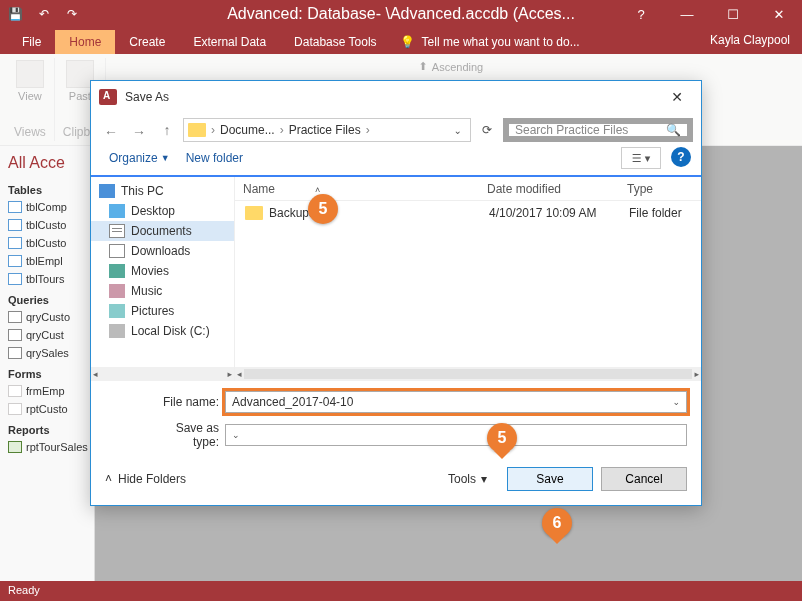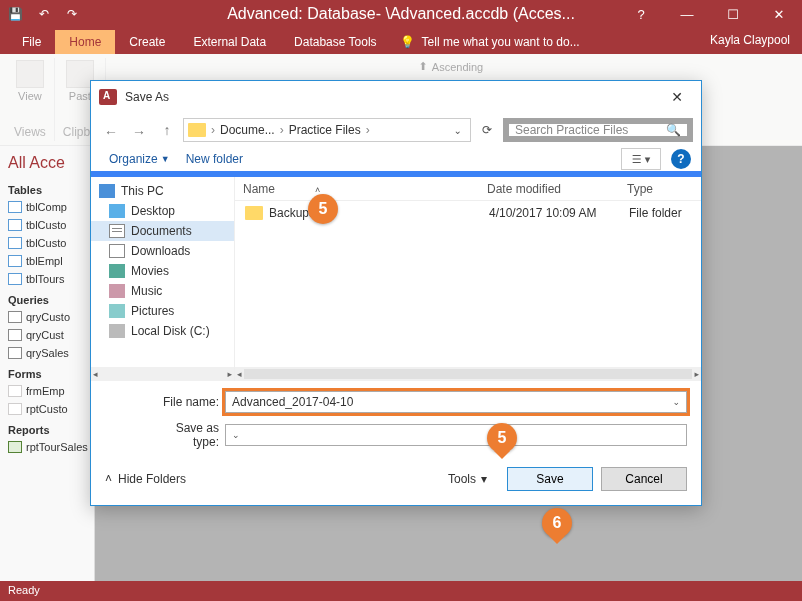--- a/index.html
+++ b/index.html
@@ -59,21 +59,21 @@
 
 .dlg-nav { height: 34px; display: flex; align-items: center; padding: 0 8px; gap: 4px; }
 .navbtn { width: 24px; height: 24px; display: flex; align-items: center; justify-content: center; color: #777; font-size: 14px; }
 .breadcrumb { flex: 1; height: 24px; border: 1px solid #ccc; display: flex; align-items: center; padding: 0 4px; font-size: 12px; color: #333; gap: 2px; }
 .bc-folder { width: 18px; height: 14px; background: #ffd968; border-radius: 1px; }
 .bc-sep { color: #888; padding: 0 3px; }
 .bc-dd { margin-left: auto; color: #555; font-size: 10px; padding: 0 4px; }
 .refresh { width: 24px; height: 24px; display: flex; align-items: center; justify-content: center; color: #555; }
 .searchbox { width: 190px; height: 24px; border: 6px solid #a3a3a3; display: flex; align-items: center; padding: 0 6px; color: #888; font-size: 12px; justify-content: space-between; }
 
-.dlg-toolbar { height: 30px; display: flex; align-items: center; padding: 0 10px; border-bottom: 6px solid #3b82f6; }
+.dlg-toolbar { height: 30px; display: flex; align-items: flex-start; padding: 0 10px; border-bottom: 2px solid #3b82f6; }
 .tbtn { font-size: 12px; color: #1e5aa0; padding: 4px 8px; display: flex; align-items: center; gap: 3px; }
 .tbtn .caret { font-size: 9px; }
 .tspacer { flex: 1; }
 .viewbtn { width: 40px; height: 22px; border: 1px solid #ccc; margin-left: 6px; display: flex; align-items: center; justify-content: center; font-size: 11px; color: #555; }
 .helpbtn { width: 20px; height: 20px; border-radius: 50%; background: #0f6cbf; color: #fff; display: flex; align-items: center; justify-content: center; font-size: 12px; font-weight: bold; margin-left: 10px; }
 
 .dlg-body { flex: 1; display: flex; min-height: 0; }
 .dlg-tree { width: 144px; border-right: 1px solid #eee; padding: 4px 0; overflow: hidden; position: relative; }
 .tree-item { display: flex; align-items: center; gap: 6px; padding: 3px 6px 3px 18px; font-size: 12px; color: #333; }
 .tree-item.hl { background: #d9e8f7; }

